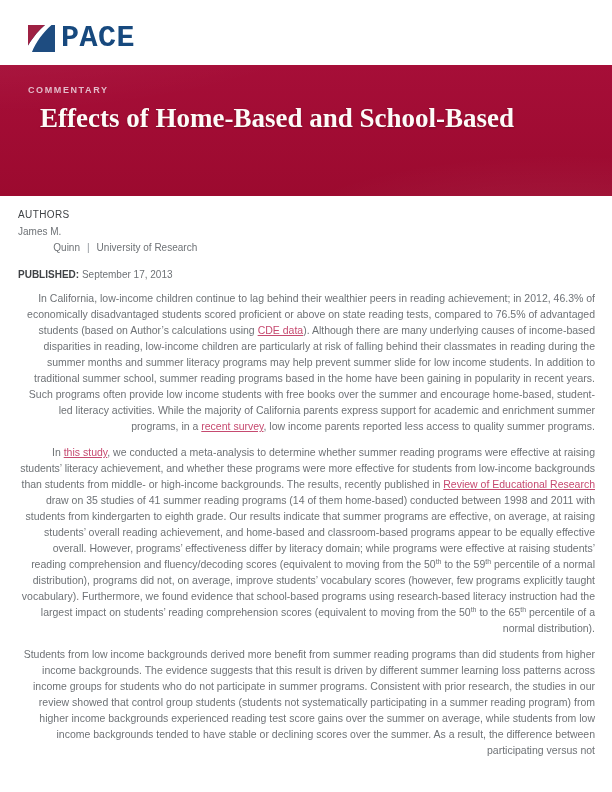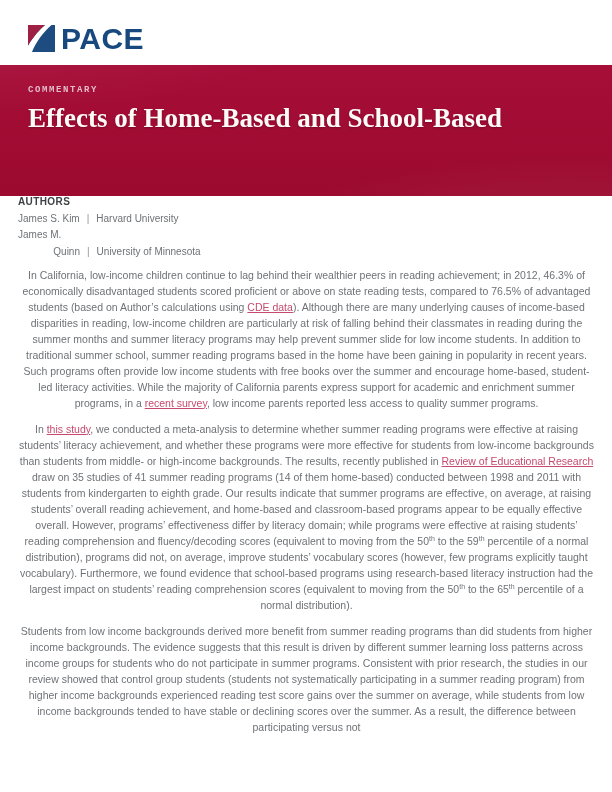--- a/index.html
+++ b/index.html
@@ -3,48 +3,48 @@
 <meta charset="utf-8">
 <style>
   html, body { margin: 0; padding: 0; background: #ffffff; }
   body { width: 612px; height: 792px; font-family: "Liberation Sans", sans-serif; }
   .page { position: relative; width: 612px; height: 792px; background: #ffffff; overflow: hidden; }
 
   
   .logo-row { position: absolute; top: 24px; left: 28px; display: flex; align-items: center; height: 28px; }
   .logo-mark { width: 27px; height: 27px; margin-right: 6px; }
   .logo-mark svg { display: block; }
-  .logo-text { font-family: Liberation Sans, sans-serif; font-weight: bold; font-size: 30px;
+  .logo-text { font-family: Liberation Mono, monospace; font-weight: bold; font-size: 30px;
                color: #17497E; line-height: 27px; letter-spacing: 0.5px; }
 
   
   .band { position: absolute; top: 65px; left: 0; width: 612px; height: 131px;
           background:
             radial-gradient(90% 130% at 92% 140%, rgba(255,255,255,0.09) 0%, rgba(255,255,255,0) 55%),
             radial-gradient(120% 150% at -8% -45%, rgba(255,255,255,0.07) 0%, rgba(255,255,255,0) 55%),
             radial-gradient(160% 90% at 35% 175%, rgba(55,0,18,0.22) 0%, rgba(55,0,18,0) 55%),
             linear-gradient(180deg, #A60E38 0%, #9C0A2F 100%); }
   .kicker { position: absolute; top: 20px; left: 28px; font-size: 9px; font-weight: bold;
-            letter-spacing: 1.6px; color: #E3BCCA; font-family: Liberation Mono, monospace; }
-  .band-title { position: absolute; top: 37px; left: 28px; width: 560px;
+            letter-spacing: 1.6px; color: #E3BCCA; }
+  .band-title { position: absolute; top: 37px; left: 40px; width: 560px;
                 font-family: "Liberation Serif", serif; font-weight: 600; font-size: 27px;
                 line-height: 33.5px; color: #FDFBF8; text-shadow: 0 1px 2px rgba(50,0,14,0.35); }
 
   
   .content { position: absolute; top: 196px; left: 18px; width: 577px; color: #6E7276; }
-  .authors-label { font-size: 10px; font-weight: bold; color: #3F4245; letter-spacing: 0.4px; }
+  .authors-label { margin-top: 13px; font-size: 10px; font-weight: normal; color: #3F4245; letter-spacing: 0.4px; }
   .author-line { margin-top: 5.5px; font-size: 10px; line-height: 11px; color: #6E7276; }
   .author-name { display: inline-block; }
   .author-name.wide { min-width: 62px; text-align: right; }
   .pipe { color: #8F959A; padding: 0 7px; }
   .published-line { margin-top: 16px; font-size: 10px; color: #6E7276; }
   .published-label { font-weight: bold; color: #3F4245; }
 
   .body-copy { margin-top: 6px; }
-  .para { margin: 10px 0 0 0; font-size: 10.5px; line-height: 16px; color: #6E7276; text-align: center; }
+  .para { margin: 10px 0 0 0; font-size: 10.5px; line-height: 16px; color: #6E7276; text-align: right; }
   .para sup { font-size: 7px; line-height: 0; }
   .link { color: #C64A70; text-decoration: underline; cursor: pointer; }
   .link.italic { }
 </style>
 </head>
 <body>
 
 <div class="page">
 
   <div class="logo-row">
@@ -62,32 +62,33 @@
     <div class="kicker">COMMENTARY</div>
     <div class="band-title">
       <div>Effects of Home-Based and School-Based</div>
     </div>
   </div>
 
   <div class="content">
 
     <div class="authors-label">AUTHORS</div>
 
-    <div class="author-line">
-      <span class="author-name">James S. Kim</span><span class="pipe">|</span><span class="affil">Harvard University</span>
-    </div>
 
     <div class="author-line">
       <span class="author-name">James M.</span>
     </div>
 
     <div class="author-line">
-      <span class="author-name wide">Quinn</span><span class="pipe">|</span><span class="affil">University of Minnesota</span>
+      <span class="author-name wide">Quinn</span><span class="pipe">|</span><span class="affil">University of Research</span>
     </div>
 
+    <div class="published-line">
+      <span class="published-label">PUBLISHED:</span>
+      <span class="published-value">September 17, 2013</span>
+    </div>
 
     <div class="body-copy">
       <p class="para">In California, low-income children continue to lag behind their wealthier peers in reading achievement; in 2012, 46.3% of economically disadvantaged students scored proficient or above on state reading tests, compared to 76.5% of advantaged students (based on Author’s calculations using <a class="link">CDE data</a>). Although there are many underlying causes of income-based disparities in reading, low-income children are particularly at risk of falling behind their classmates in reading during the summer months and summer literacy programs may help prevent summer slide for low income students. In addition to traditional summer school, summer reading programs based in the home have been gaining in popularity in recent years. Such programs often provide low income students with free books over the summer and encourage home-based, student-led literacy activities. While the majority of California parents express support for academic and enrichment summer programs, in a <a class="link">recent survey</a>, low income parents reported less access to quality summer programs.</p>
       <p class="para">In <a class="link">this study</a>, we conducted a meta-analysis to determine whether summer reading programs were effective at raising students’ literacy achievement, and whether these programs were more effective for students from low-income backgrounds than students from middle- or high-income backgrounds. The results, recently published in <a class="link italic">Review of Educational Research</a> draw on 35 studies of 41 summer reading programs (14 of them home-based) conducted between 1998 and 2011 with students from kindergarten to eighth grade.  Our results indicate that summer programs are effective, on average, at raising students’ overall reading achievement, and home-based and classroom-based programs appear to be equally effective overall. However, programs’ effectiveness differ by literacy domain; while programs were effective at raising students’ reading comprehension and fluency/decoding scores (equivalent to moving from the 50<sup>th</sup> to the 59<sup>th</sup> percentile of a normal distribution), programs did not, on average, improve students’ vocabulary scores (however, few programs explicitly taught vocabulary). Furthermore, we found evidence that school-based programs using research-based literacy instruction had the largest impact on students’ reading comprehension scores (equivalent to moving from the 50<sup>th</sup> to the 65<sup>th</sup> percentile of a normal distribution).</p>
       <p class="para">Students from low income backgrounds derived more benefit from summer reading programs than did students from higher income backgrounds. The evidence suggests that this result is driven by different summer learning loss patterns across income groups for students who do not participate in summer programs. Consistent with prior research, the studies in our review showed that control group students (students not systematically participating in a summer reading program) from higher income backgrounds experienced reading test score gains over the summer on average, while students from low income backgrounds tended to have stable or declining scores over the summer. As a result, the difference between participating versus not</p>
     </div>
 
   </div>
 </div>
 

